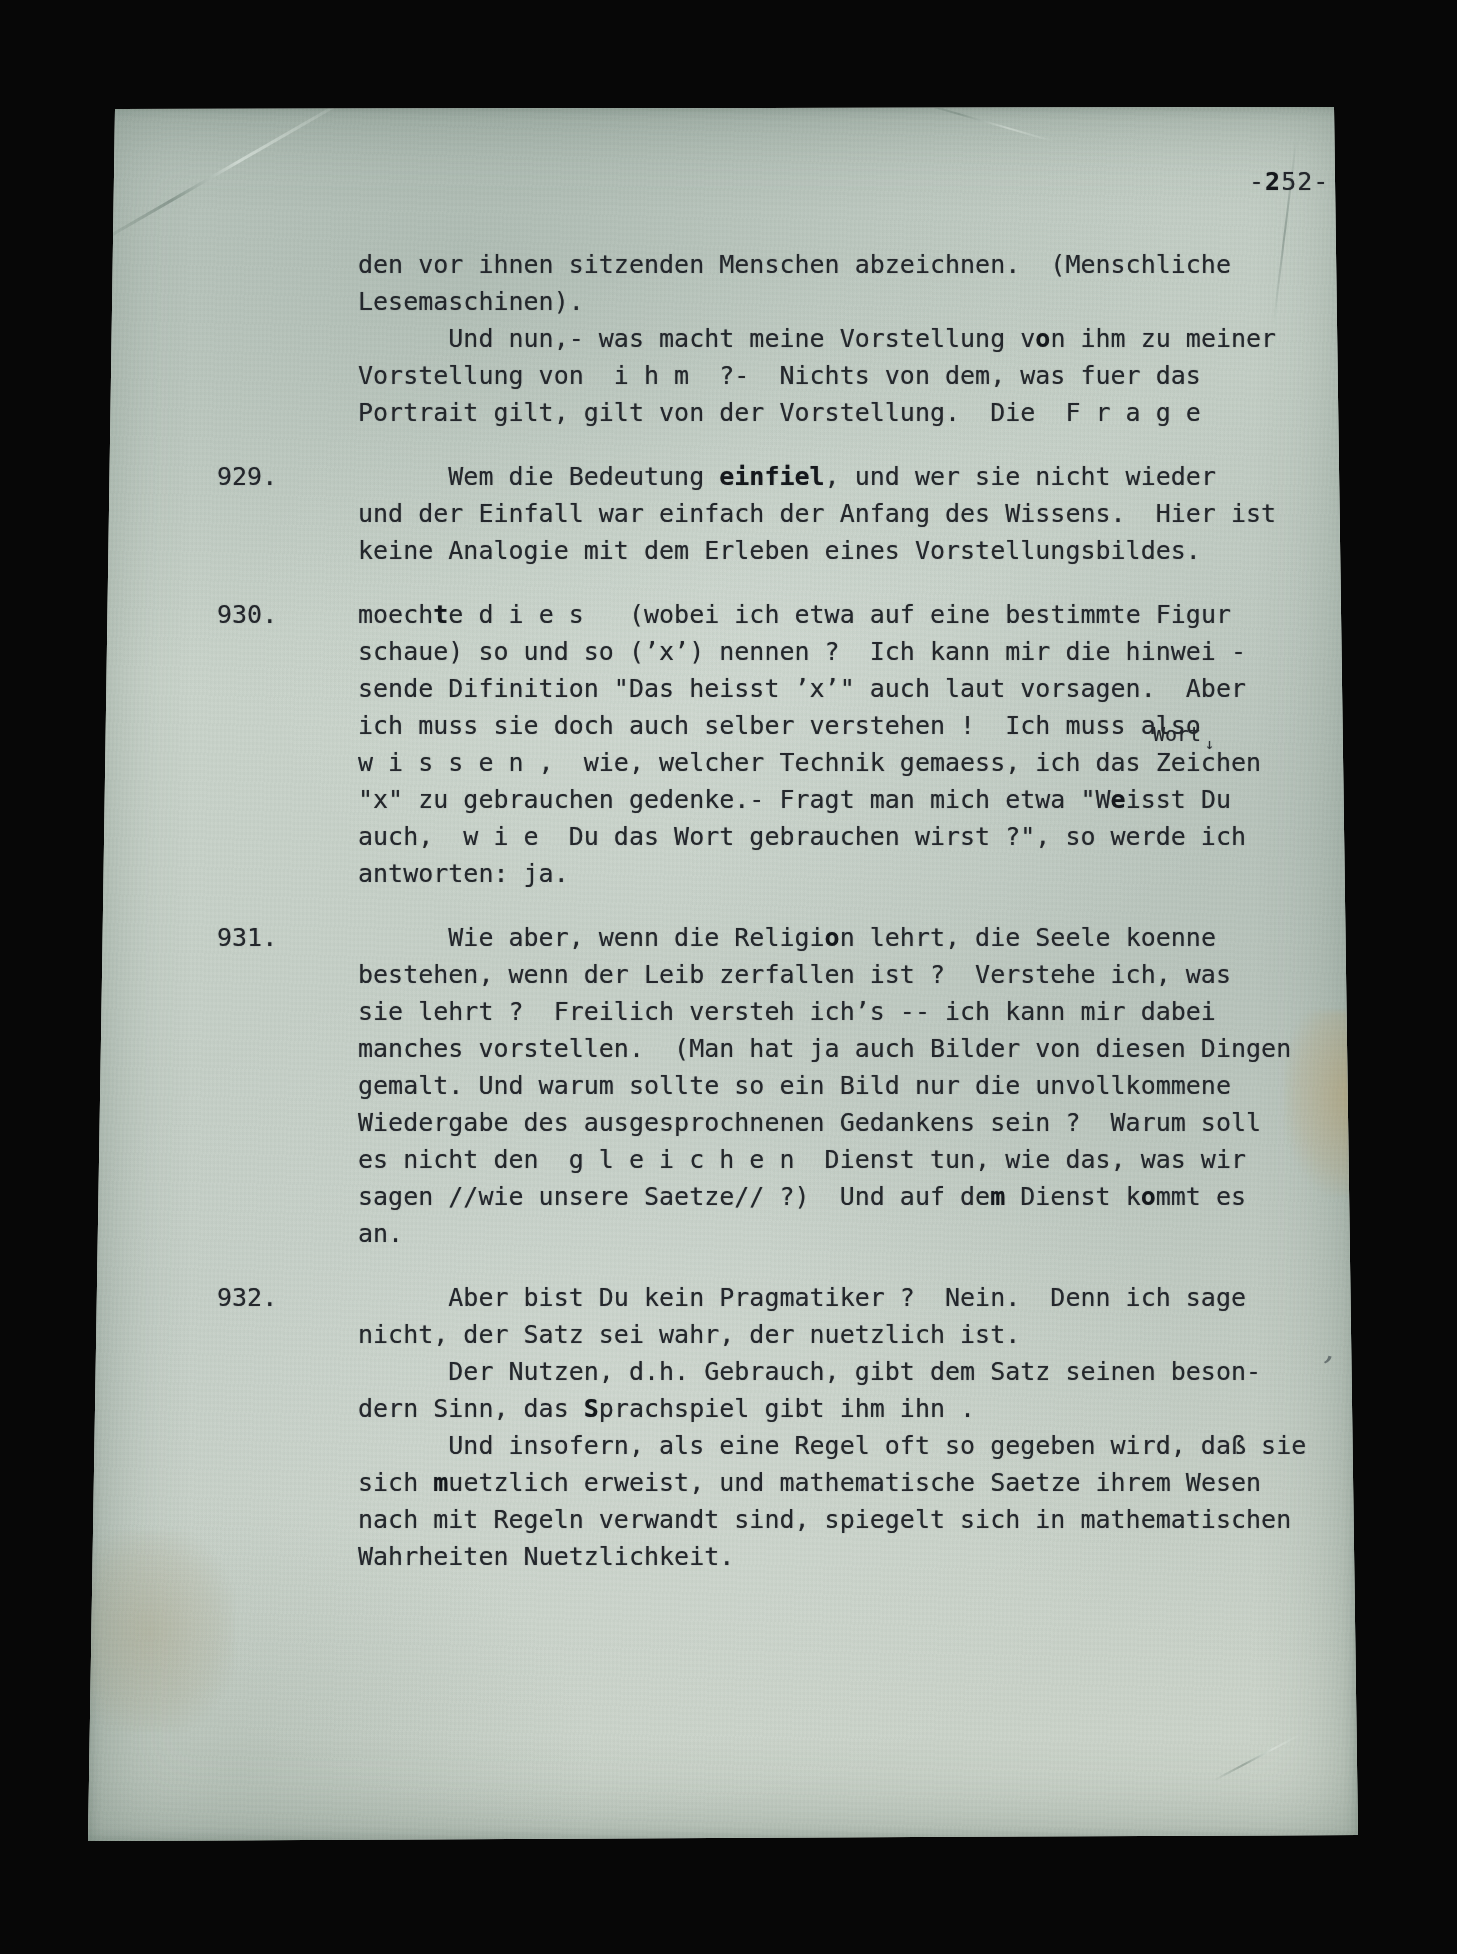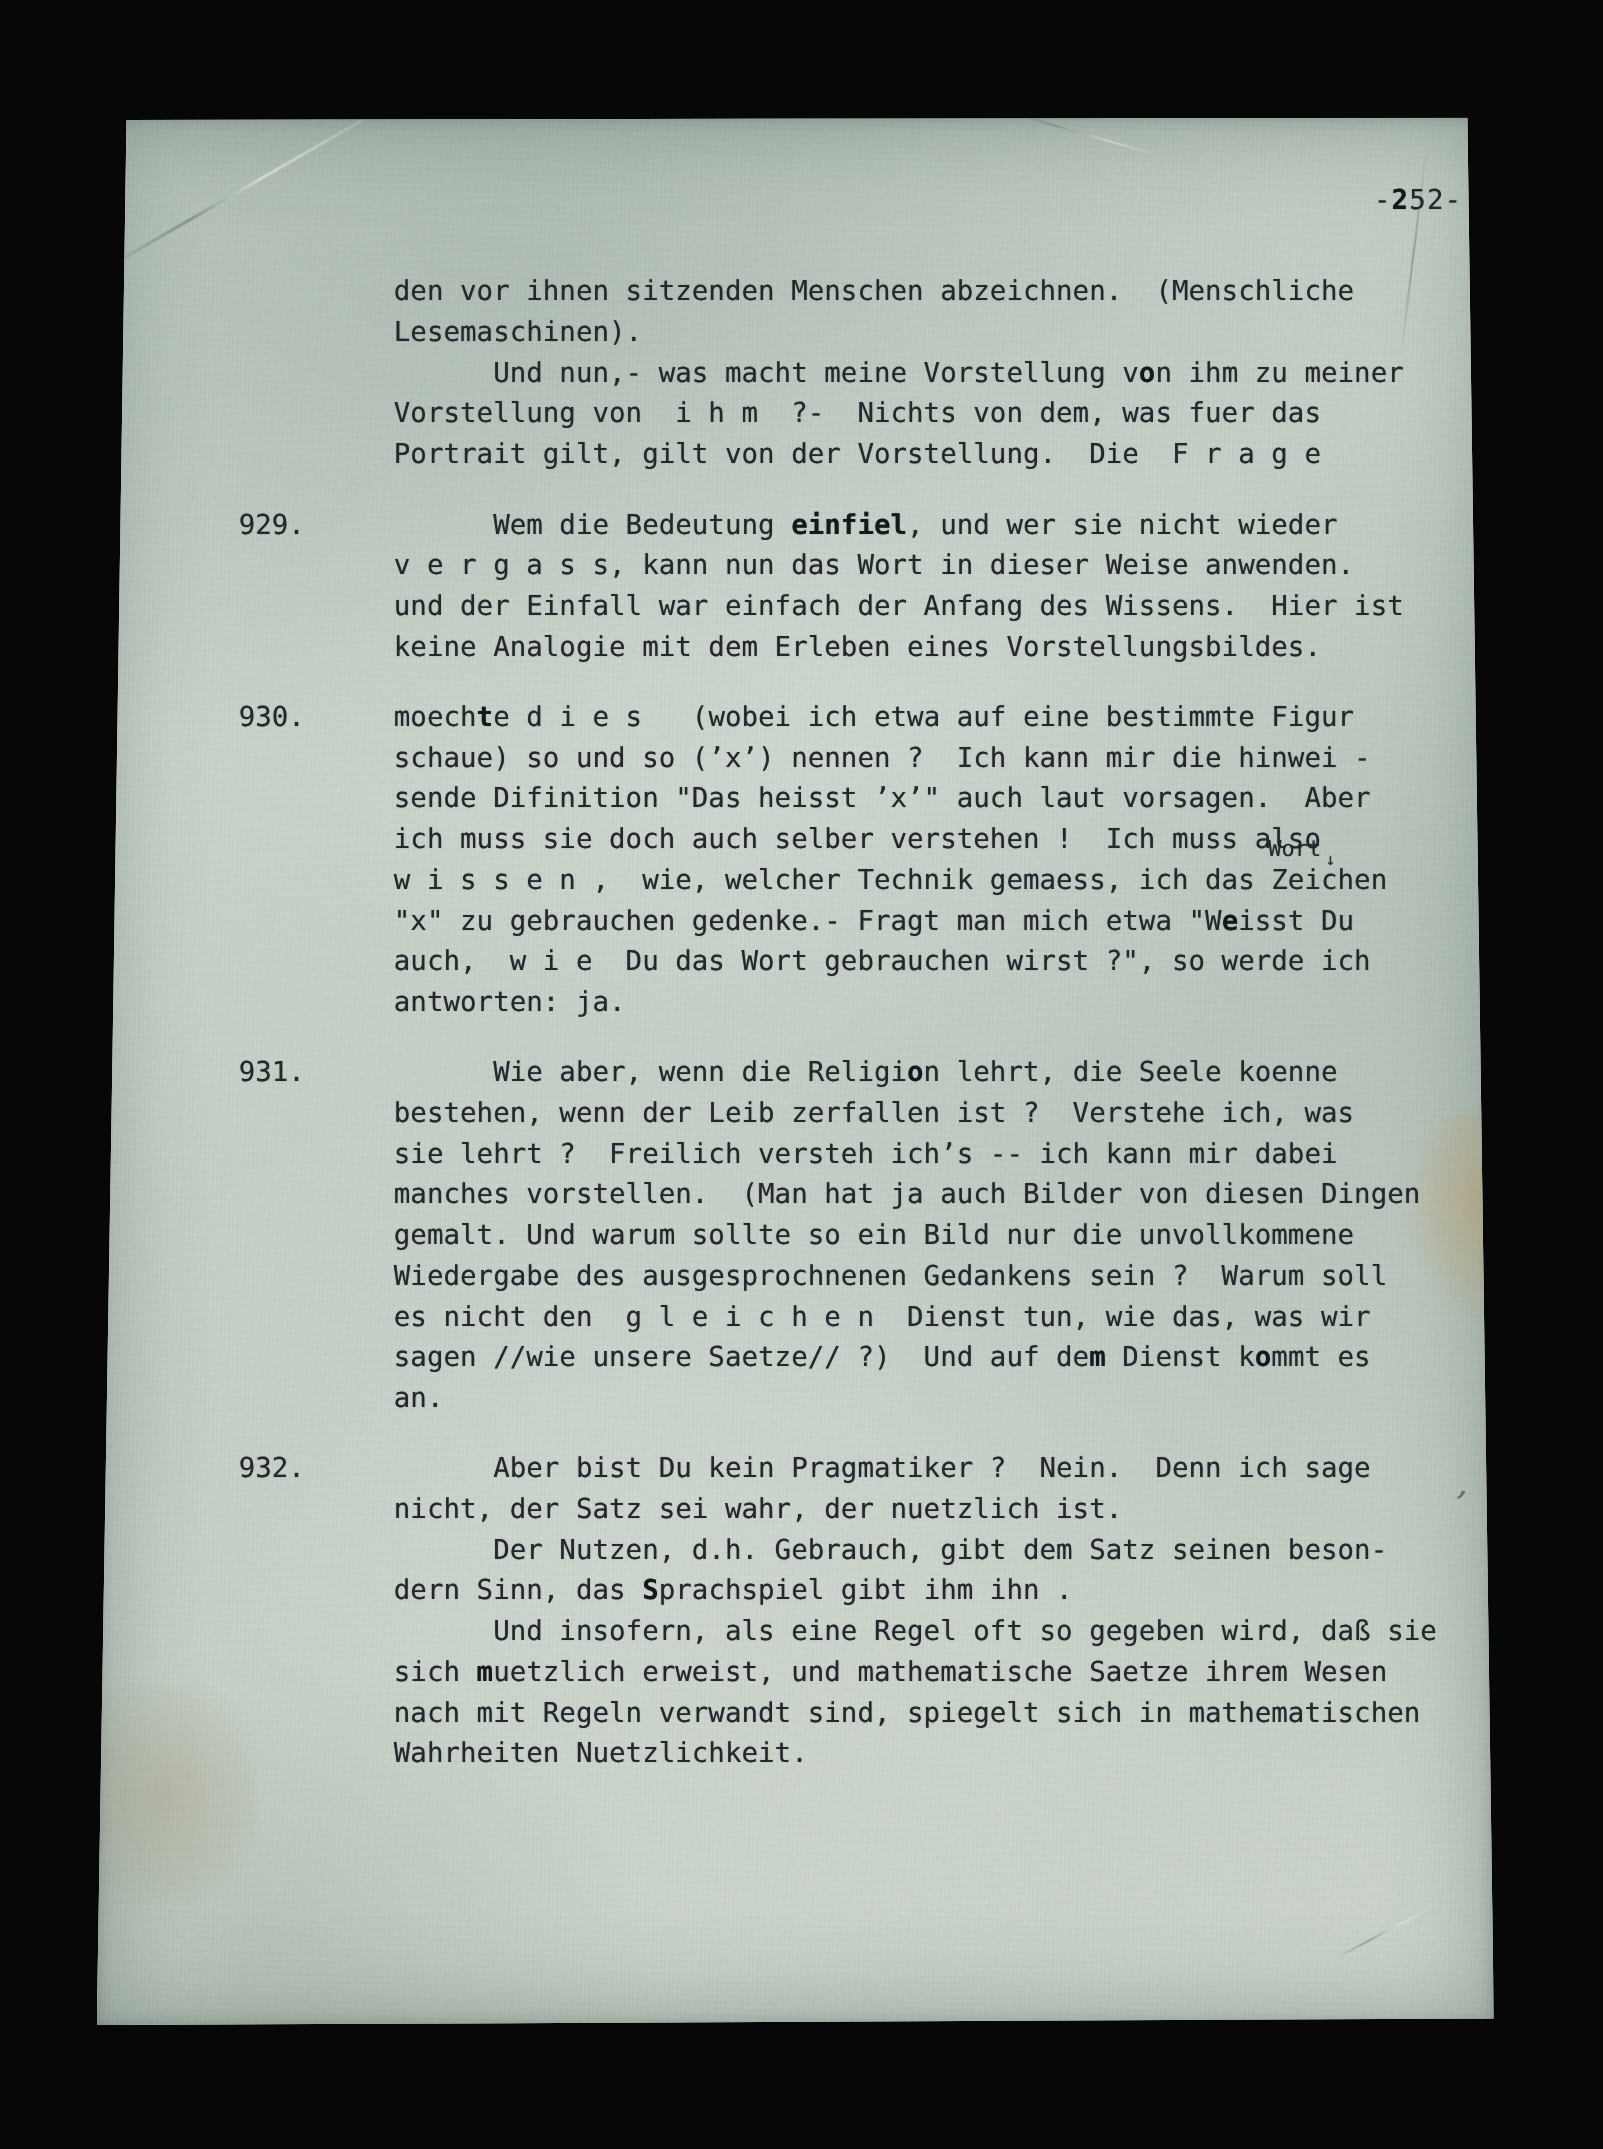--- a/index.html
+++ b/index.html
@@ -106,21 +106,20 @@
       <div class="section">
         <div class="line">den vor ihnen sitzenden Menschen abzeichnen.  (Menschliche</div>
         <div class="line">Lesemaschinen).</div>
         <div class="line"><span>      Und nun,- was macht meine Vorstellung v</span><span class="ov">o</span><span>n ihm zu meiner</span></div>
         <div class="line">Vorstellung von  i h m  ?-  Nichts von dem, was fuer das</div>
         <div class="line">Portrait gilt, gilt von der Vorstellung.  Die  F r a g e</div>
       </div>
       <div class="section">
         <span class="secnum">929.</span>
         <div class="line"><span>      Wem die Bedeutung </span><span class="ov">einfiel</span><span>, und wer sie nicht wieder</span></div>
-        <div class="line">v e r g a s s, kann nun das Wort in dieser Weise anwenden.</div>
         <div class="line">und der Einfall war einfach der Anfang des Wissens.  Hier ist</div>
         <div class="line">keine Analogie mit dem Erleben eines Vorstellungsbildes.</div>
       </div>
       <div class="section">
         <span class="secnum">930.</span>
         <div class="line"><span>moech</span><span class="ov">t</span><span>e d i e s   (wobei ich etwa auf eine bestimmte Figur</span></div>
         <div class="line">schaue) so und so (’x’) nennen ?  Ich kann mir die hinwei -</div>
         <div class="line">sende Difinition "Das heisst ’x’" auch laut vorsagen.  Aber</div>
         <div class="line">ich muss sie doch auch selber verstehen !  Ich muss also</div>
         <div class="line">w i s s e n ,  wie, welcher Technik gemaess, ich das Zeichen<span class="insertion" style="left: 795px;">Wort</span><span class="ins-arrow" style="left: 847px;">↓</span></div>

